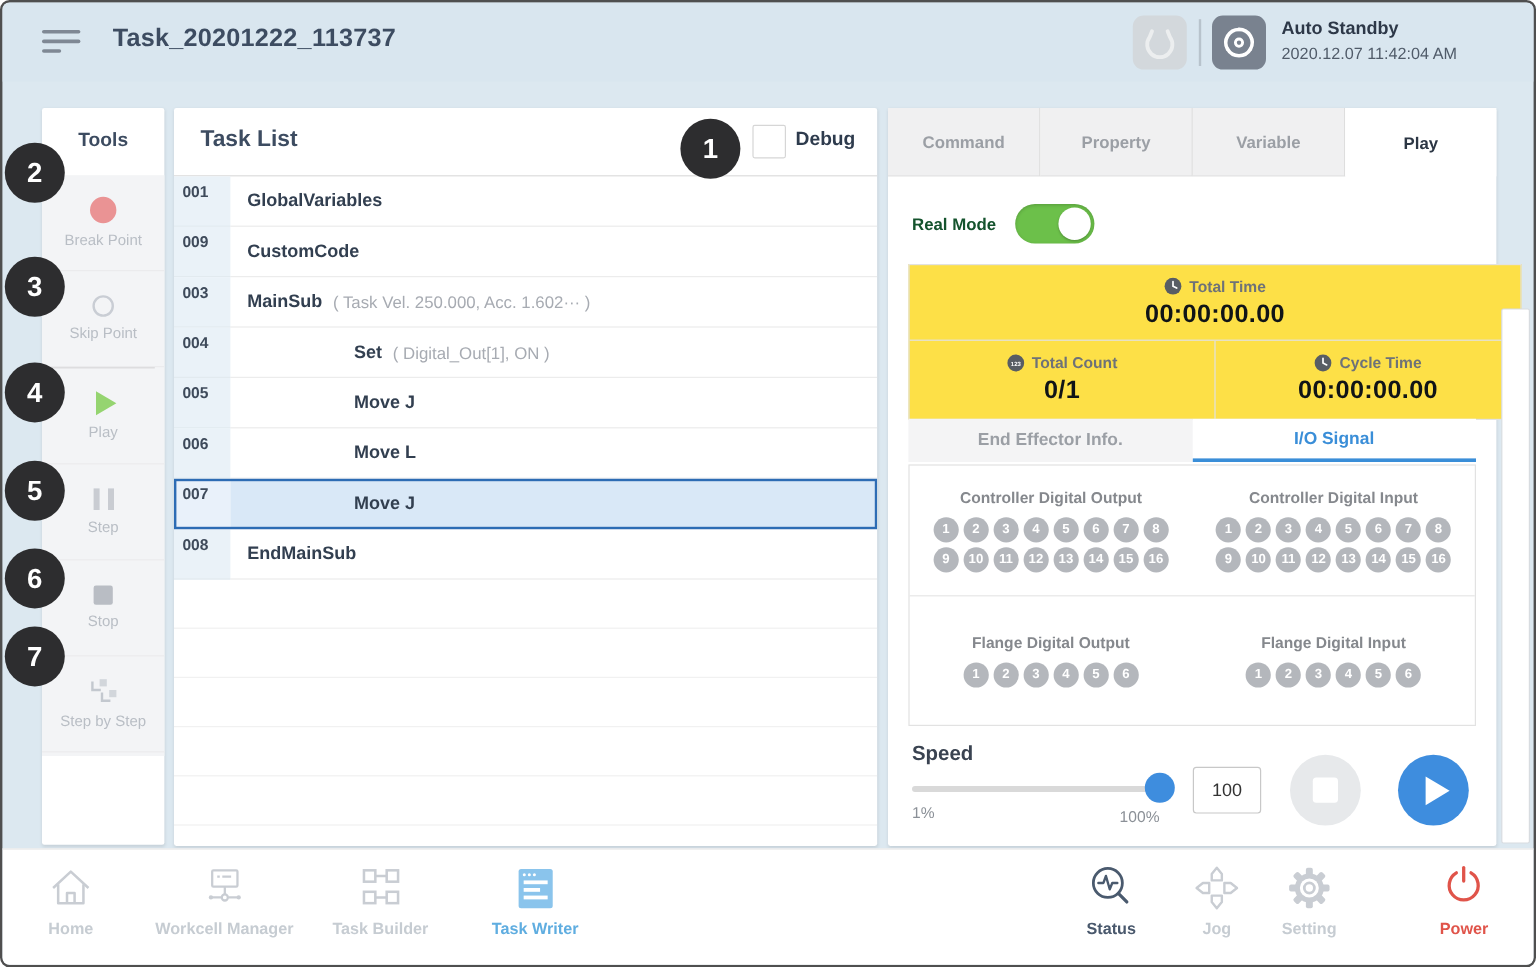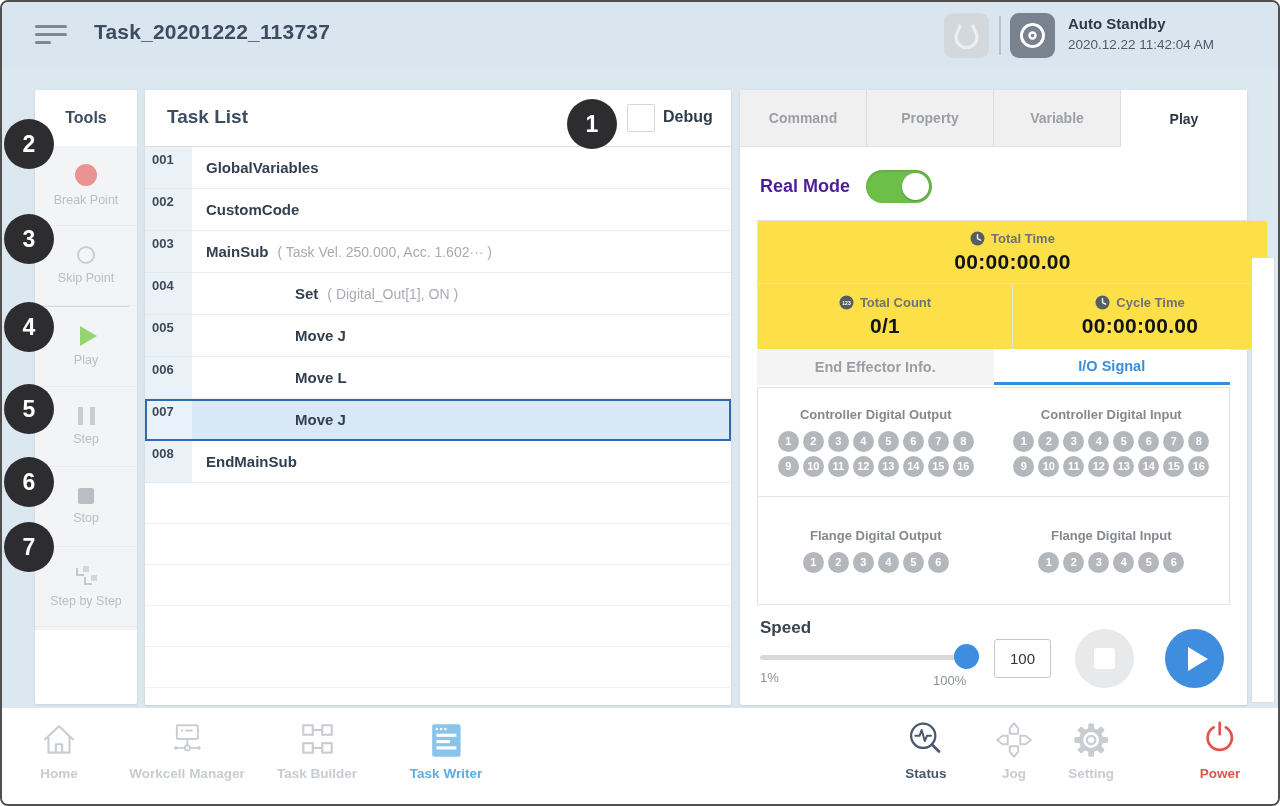--- a/index.html
+++ b/index.html
@@ -62,21 +62,21 @@
   .empty-row{height:41px;border-bottom:1px solid #f1f1f1;}
 
   
   .rpanel{position:absolute;left:738px;top:88px;width:507px;height:615px;background:#fff;border-radius:2px;
           box-shadow:0 1px 3px rgba(0,0,0,.10);}
   .rtabs{display:flex;height:57px;}
   .rtab{flex:1;display:flex;align-items:center;justify-content:center;font-size:14px;font-weight:bold;
         color:#9b9fa5;background:#f0f0f1;border-right:1px solid #dedede;border-bottom:1px solid #e4e4e4;cursor:pointer;}
   .rtab.active{background:#fff;color:#2c3644;border-right:none;border-bottom:none;}
   .realmode{position:absolute;left:20px;top:80px;display:flex;align-items:center;}
-  .realmode-label{font-size:18px;font-weight:bold;color:#4c1d95;margin-right:16px;}
+  .realmode-label{font-size:14px;font-weight:bold;color:#14532d;margin-right:16px;}
   .toggle{width:66px;height:33px;border-radius:17px;background:#6cc04a;position:relative;cursor:pointer;
           box-shadow:inset 0 1px 3px rgba(0,0,0,.18);}
   .toggle .knob{position:absolute;right:3px;top:3px;width:27px;height:27px;border-radius:50%;background:#fff;
           box-shadow:0 1px 2px rgba(0,0,0,.25);}
   .stats-card{position:absolute;left:17px;top:130px;width:511px;border:1px solid #e2e2e2;background:#fde047;}
   .stats-row1{height:63px;border-bottom:1px solid #e2e2e2;display:flex;flex-direction:column;align-items:center;justify-content:center;}
   .stats-row2{height:65px;display:flex;text-align:center;}
   .stat-cell{flex:1;display:flex;flex-direction:column;align-items:center;justify-content:center;}
   .stat-cell+.stat-cell{border-left:1px solid #e2e2e2;}
   .stat-label{display:flex;align-items:center;gap:6px;font-size:13px;font-weight:bold;color:#6e7278;}
@@ -144,21 +144,21 @@
         <g transform="translate(22.5,22.5)" fill="none" stroke="#ffffff" stroke-width="3" stroke-linecap="round">
           <path d="M0,-11 A11,11 0 0 1 9.5,5.5" transform="rotate(0)"></path>
           <path d="M0,-11 A11,11 0 0 1 9.5,5.5" transform="rotate(120)"></path>
           <path d="M0,-11 A11,11 0 0 1 9.5,5.5" transform="rotate(240)"></path>
           <circle r="3" stroke-width="2.4"></circle>
         </g>
       </svg>
     </div>
     <div class="state-block">
       <div class="state-title">Auto Standby</div>
-      <div class="state-time">2020.12.22 11:42:04 AM</div>
+      <div class="state-time">2020.12.07 11:42:04 AM</div>
     </div>
   </div>
 
   <div class="callout" style="left:565px;top:97px">1</div>
   <div class="callout" style="left:2px;top:117px">2</div>
   <div class="callout" style="left:2px;top:212px">3</div>
   <div class="callout" style="left:2px;top:300px">4</div>
   <div class="callout" style="left:2px;top:382px">5</div>
   <div class="callout" style="left:2px;top:455px">6</div>
   <div class="callout" style="left:2px;top:520px">7</div>
@@ -210,21 +210,21 @@
     </div>
 
     <div class="trow">
       <div class="tnum">001</div>
       <div class="tcmd ind0">
           <span class="cmd">GlobalVariables</span>
           <span class="param"></span>
         </div>
     </div>
     <div class="trow">
-      <div class="tnum">002</div>
+      <div class="tnum">009</div>
       <div class="tcmd ind0">
           <span class="cmd">CustomCode</span>
           <span class="param"></span>
         </div>
     </div>
     <div class="trow">
       <div class="tnum">003</div>
       <div class="tcmd ind0">
           <span class="cmd">MainSub</span>
           <span class="param">( Task Vel. 250.000, Acc. 1.602··· )</span>

